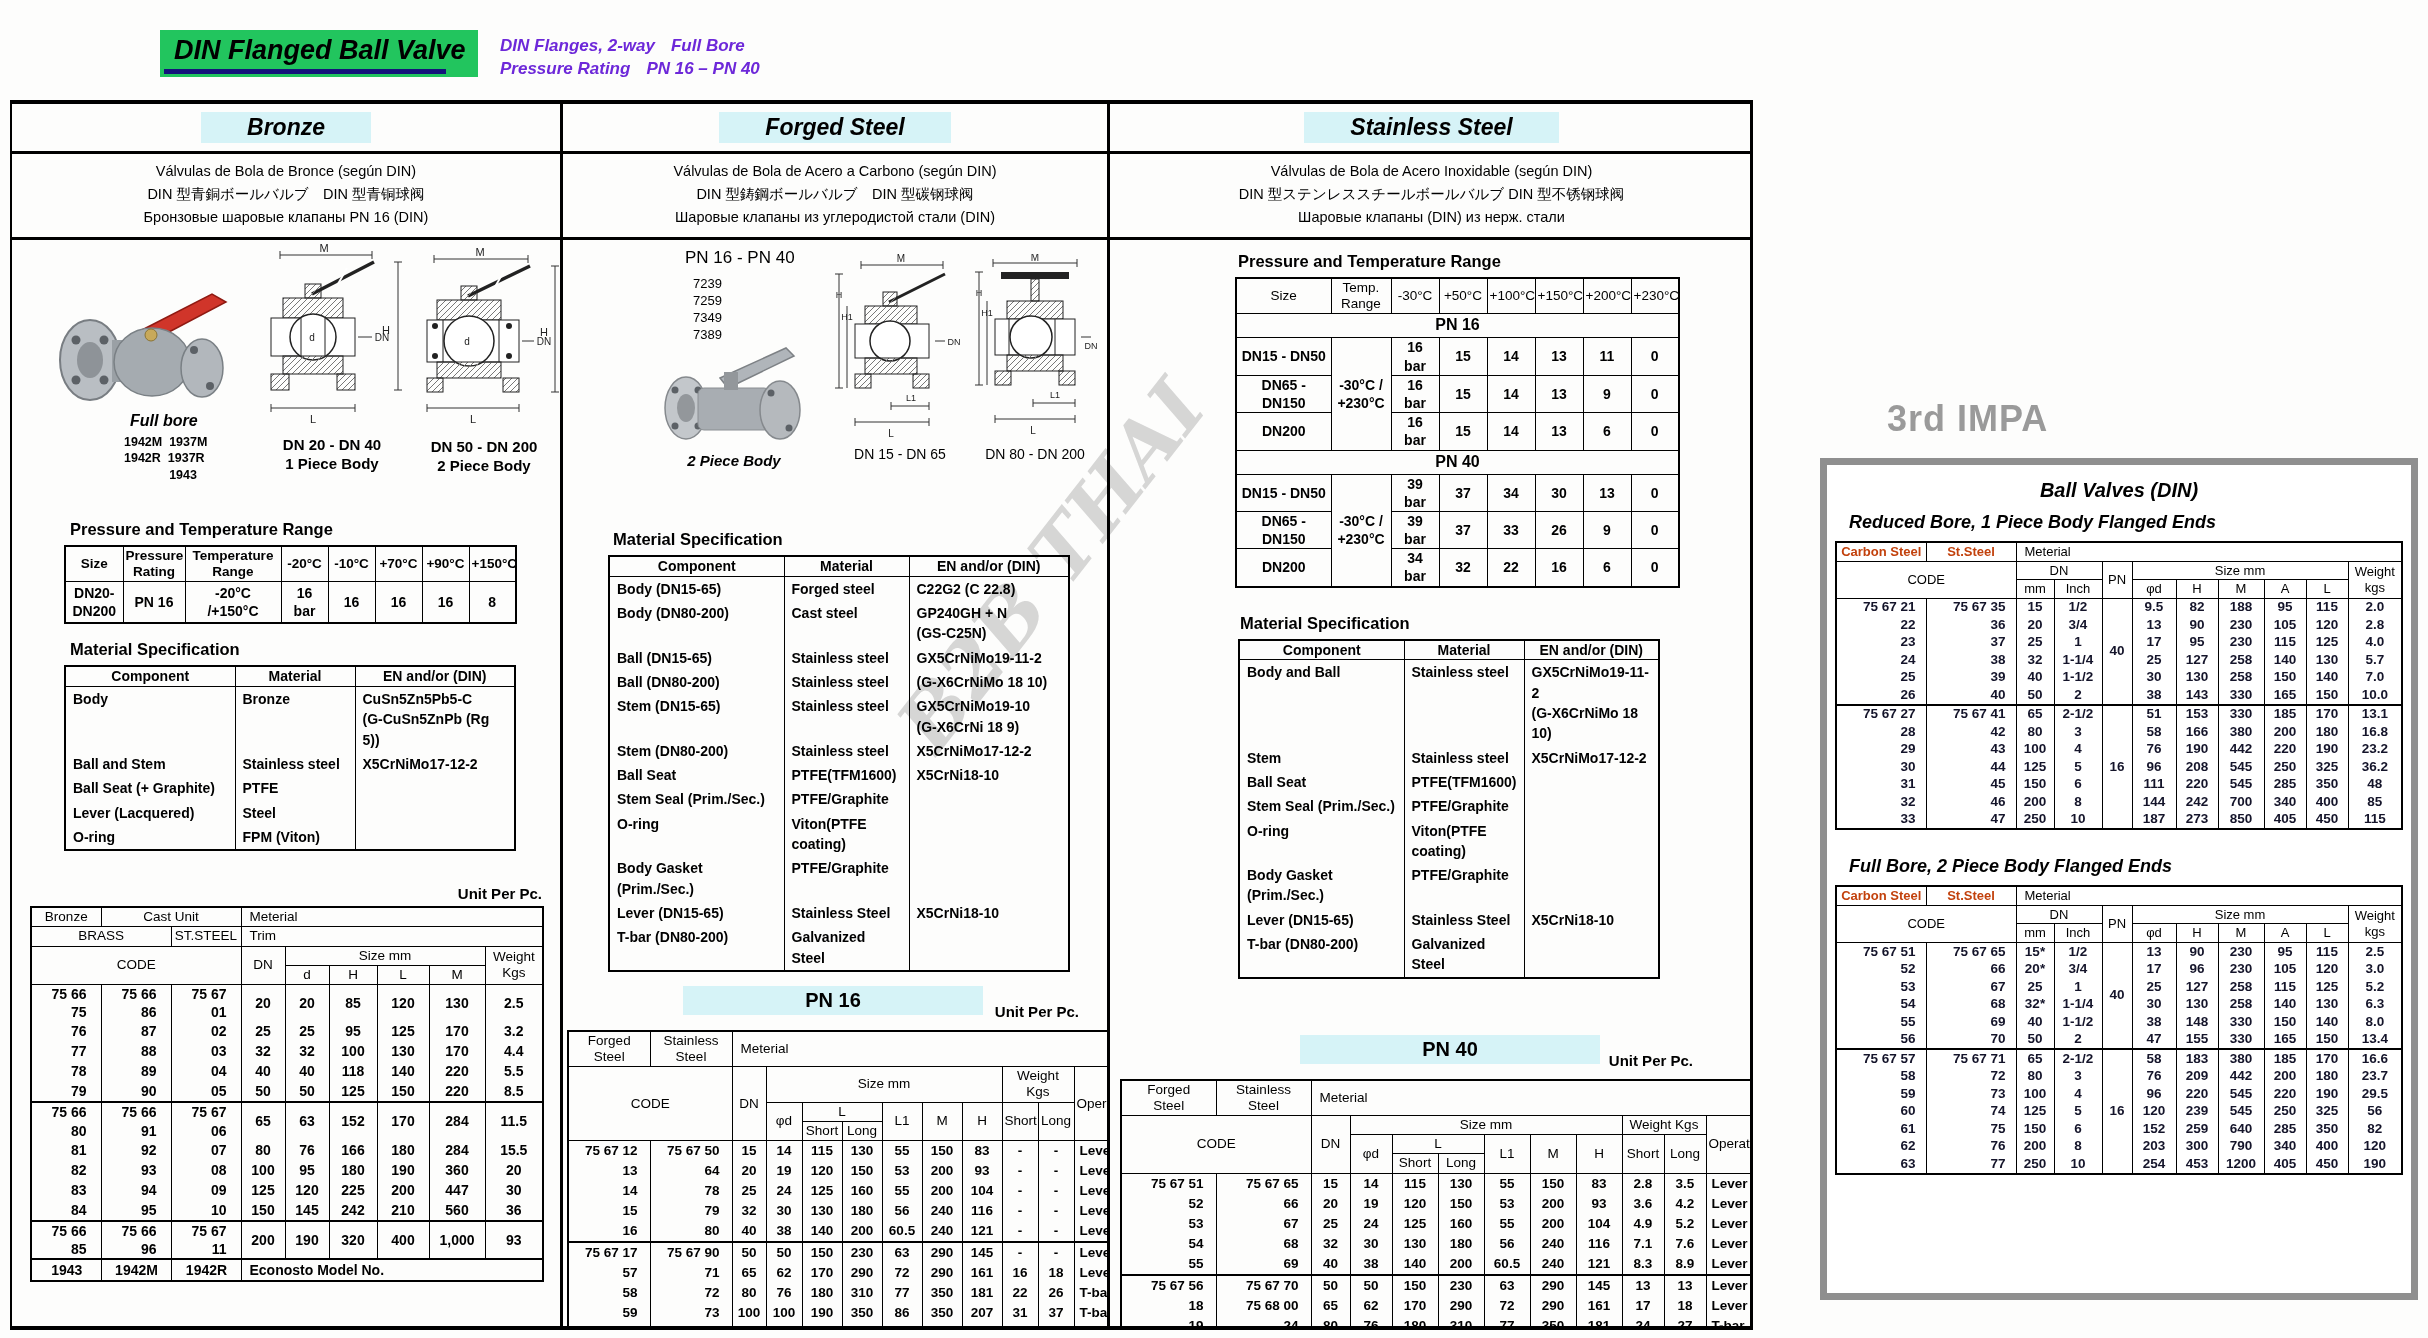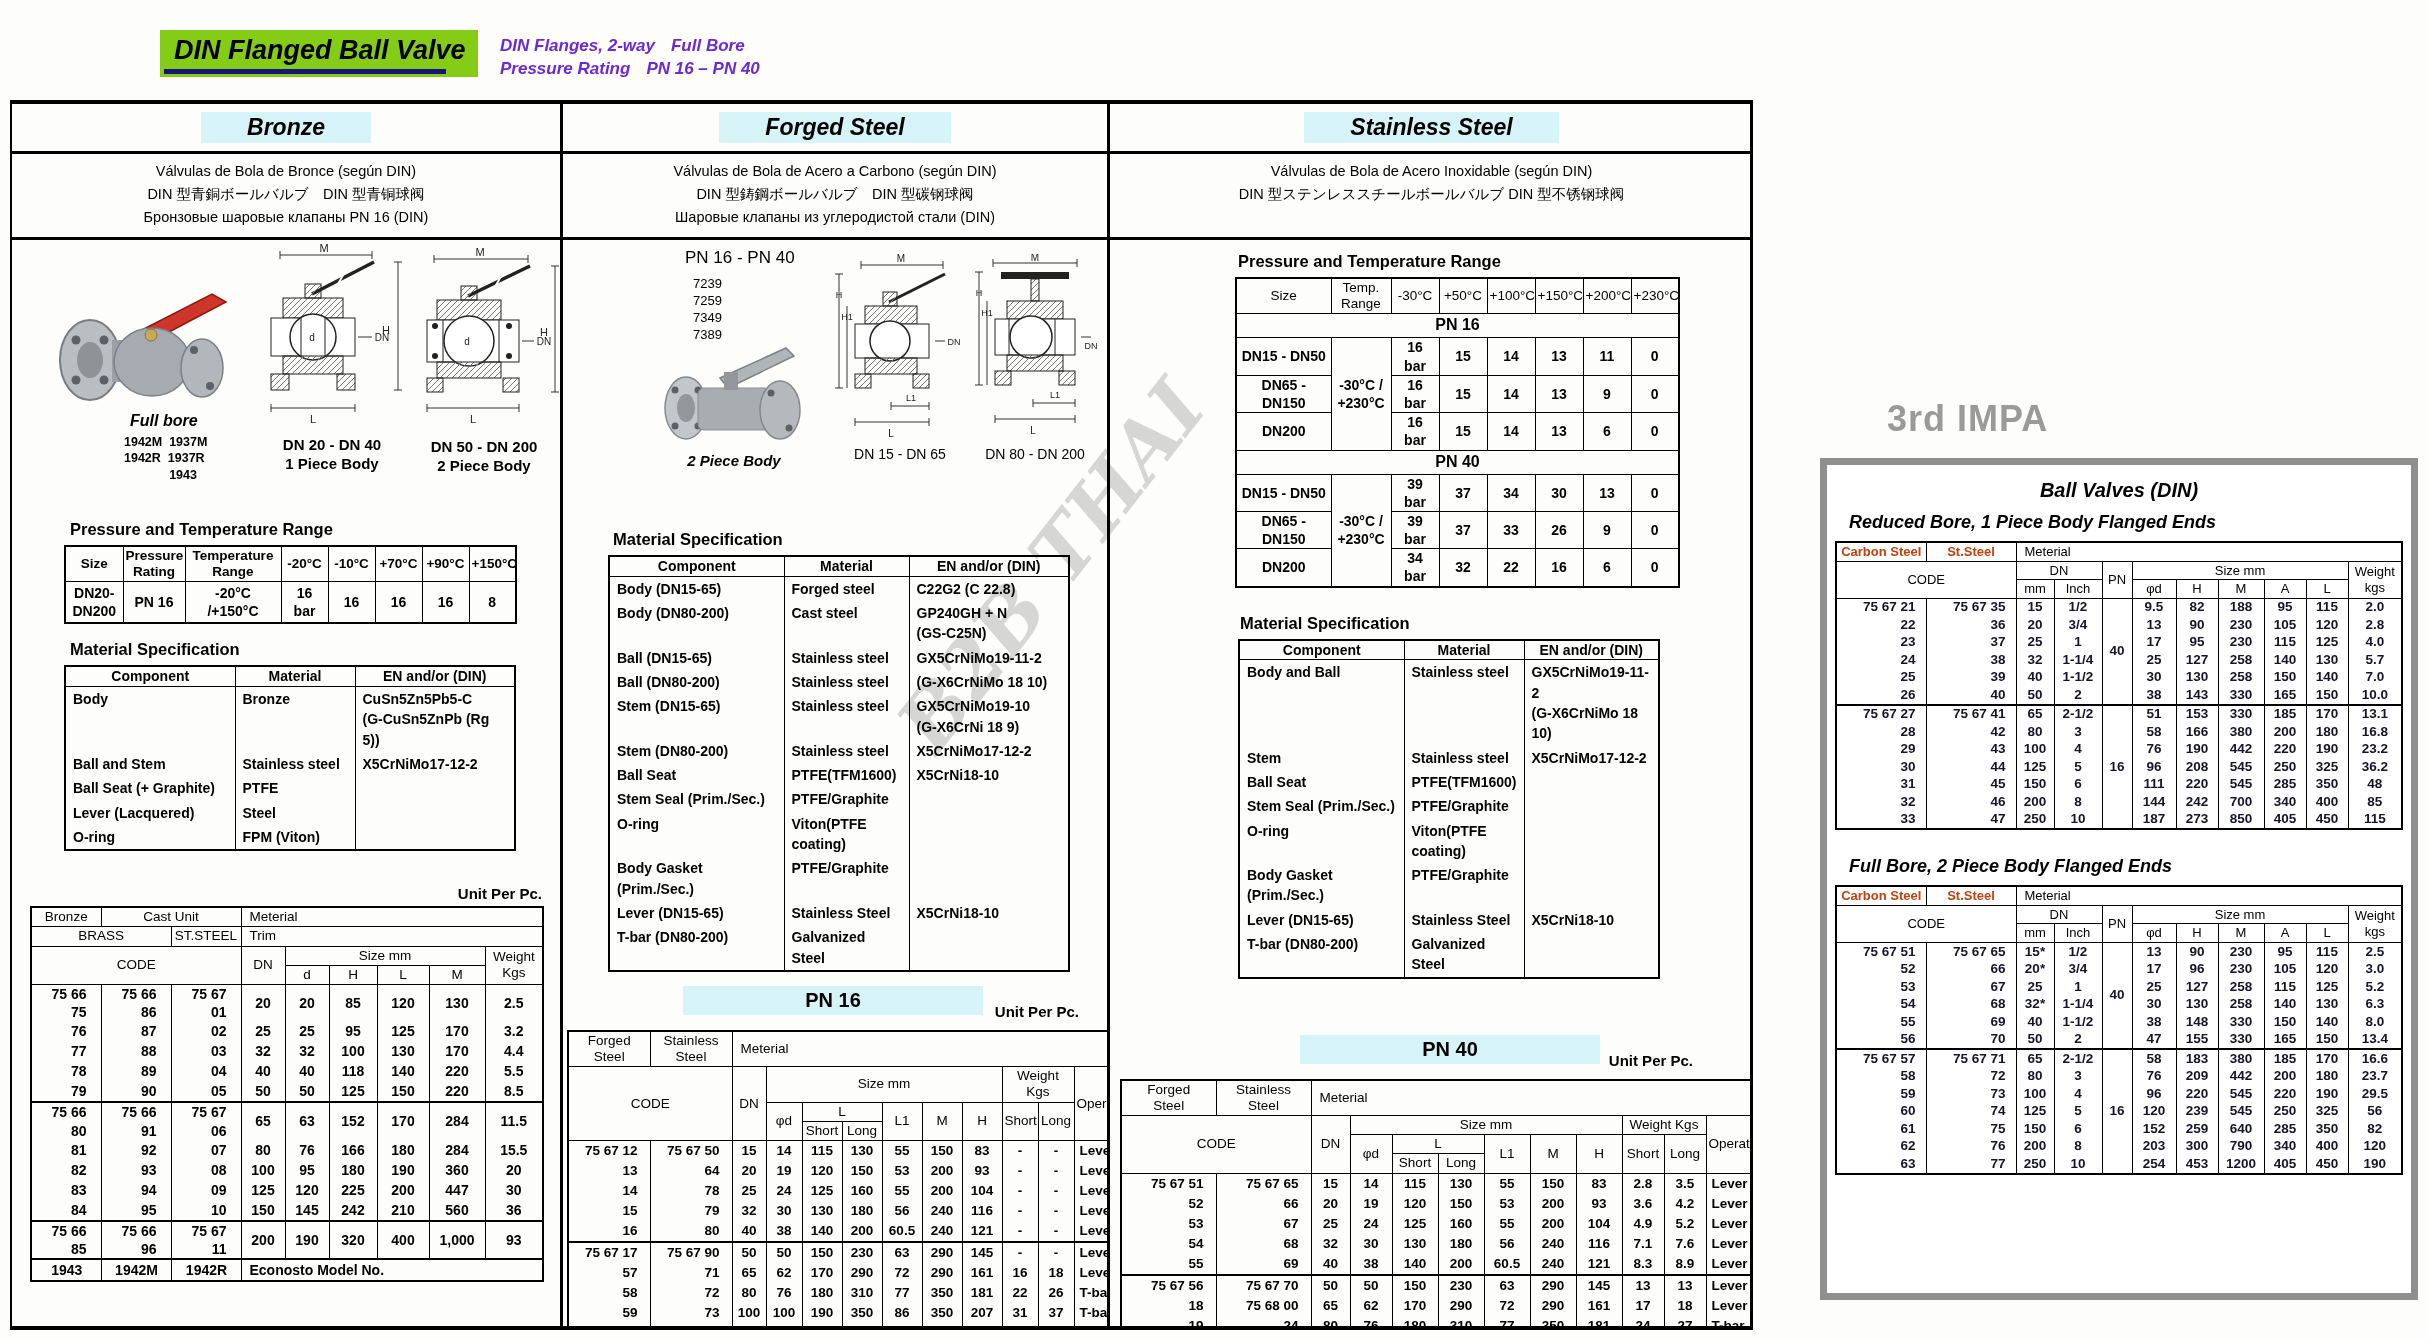--- a/index.html
+++ b/index.html
@@ -1,19 +1,19 @@
 <!DOCTYPE html>
 <html><head>
 <meta charset="utf-8">
 <style>
   html,body{margin:0;padding:0;background:#e8e8e8;}
   .page{position:relative;width:2428px;height:1338px;background:#fdfdfc;overflow:hidden;
         font-family:"Liberation Sans",sans-serif;color:#000;}
   
-  .title-band{position:absolute;left:160px;top:30px;width:318px;height:47px;background:#84cc16;}
+  .title-band{position:absolute;left:160px;top:30px;width:318px;height:47px;background:#22c55e;}
   .title-band .t{position:absolute;left:14px;top:5px;font-size:27px;font-weight:700;font-style:italic;white-space:nowrap;}
   .title-band .underline{position:absolute;left:4px;bottom:3px;width:282px;height:5px;background:#14147a;}
   .subhead{position:absolute;left:500px;top:35px;font-size:17px;font-weight:700;font-style:italic;color:#6d28d9;line-height:1.35;}
   .subhead span{margin-right:16px;}
   
   .mainbox{position:absolute;left:10px;top:100px;width:1738px;height:1222px;
            border-top:4px solid #000;border-bottom:4px solid #000;border-left:2px solid #000;border-right:3px solid #000;box-sizing:content-box;}
   .col{position:absolute;top:0;height:1222px;overflow:hidden;}
   .col1{left:0;width:548px;}
   .col2{left:548px;width:544px;border-left:3px solid #000;}
@@ -834,20 +834,21 @@
       </table>
     </div>
 
     <div class="col col3">
       <div class="sechead">
         <span class="secband">Stainless Steel</span>
       </div>
       <div class="desc">
         <div>Válvulas de Bola de Acero Inoxidable (según DIN)</div>
         <div>DIN 型ステンレススチールボールバルブ  DIN 型不锈钢球阀</div>
+        <div>Шаровые клапаны (DIN) из нерж. стали</div>
       </div>
 
       <div class="h2" style="margin:12px 0 6px 128px">Pressure and Temperature Range</div>
       <table class="tbl grid spt" style="width:445px;margin-left:125px">
         <colgroup>
             <col style="width:95px">
             <col style="width:60px">
             <col style="width:48px">
             <col style="width:48px">
             <col style="width:48px">

